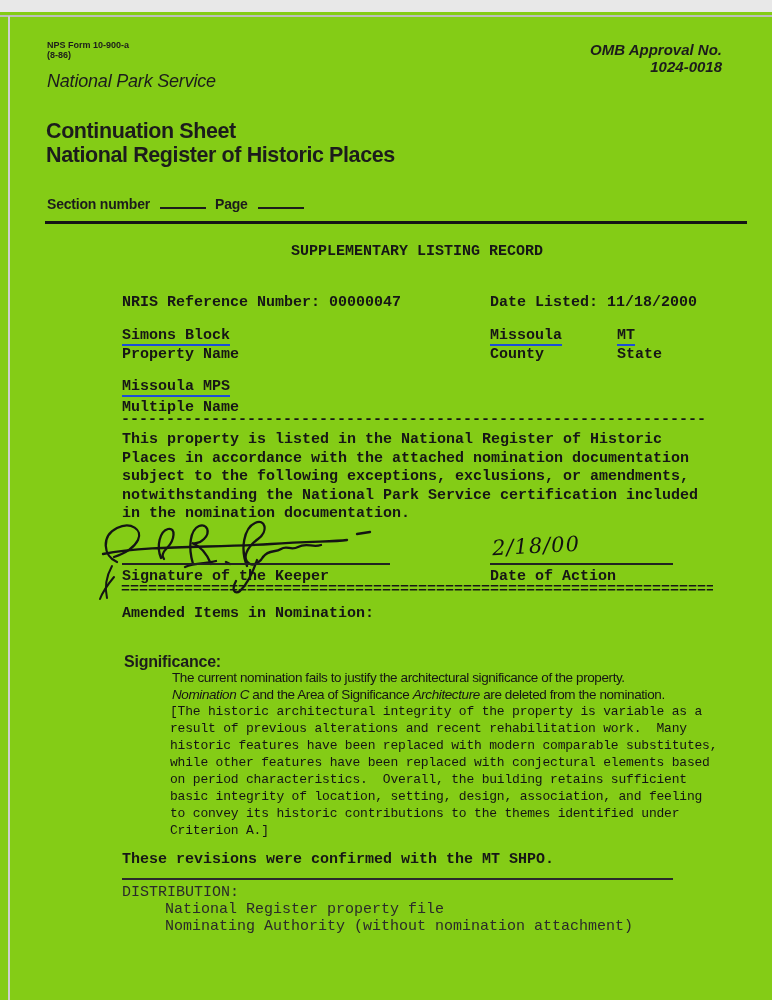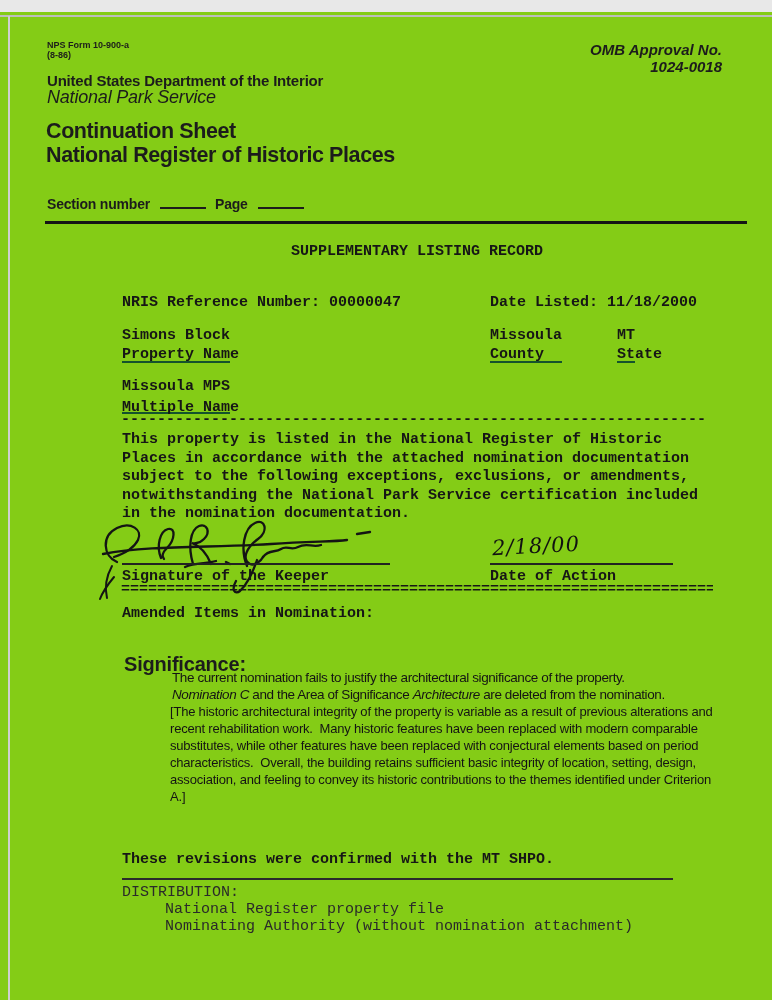--- a/index.html
+++ b/index.html
@@ -19,38 +19,38 @@
   .agency-name{font-size:15px;font-weight:bold;letter-spacing:-0.2px;}
   .bureau{font-size:18px;letter-spacing:-0.2px;font-style:italic;}
   .doc-title{left:46px;top:108px;font-size:21.5px;font-weight:bold;line-height:23.5px;letter-spacing:-0.4px;}
   .section-row{left:47px;top:184px;font-size:14px;font-weight:bold;letter-spacing:-0.2px;}
   .blank-line{display:inline-block;width:46px;height:11px;border-bottom:2px solid #1c1c1c;margin:0 9px 0 10px;}
   .rule-top{left:45px;top:209px;width:702px;height:3px;background:#151515;}
   
   .tw{font-family:"Liberation Mono","DejaVu Sans Mono",monospace;font-weight:bold;font-size:15px;color:#161616;white-space:nowrap;}
   .tw-light{font-family:"Liberation Mono","DejaVu Sans Mono",monospace;font-weight:normal;font-size:15px;color:#2a2a2a;white-space:nowrap;}
   .slr-heading{left:122px;top:231px;width:590px;text-align:center;}
-  .uline{border-bottom:2px solid #14532d;padding-bottom:17px;}
+  .uline{border-bottom:2px solid #1d4ed8;padding-bottom:0;}
   .divider{left:121px;top:399px;width:592px;overflow:hidden;}
   .equals{top:569px;}
   .statement{left:122px;top:419px;white-space:pre-line;line-height:18.5px;}
   
   .sig-svg{left:95px;top:506px;width:285px;height:84px;}
   .sig-line{left:122px;top:551px;width:268px;height:2px;background:#222;}
   .date-line{left:490px;top:551px;width:183px;height:2px;background:#222;}
   .hand-date{left:492px;top:522px;font-family:"DejaVu Serif",serif;font-style:italic;font-size:21px;color:#111;transform:rotate(-3deg);letter-spacing:1px;}
   .pen-mark{left:98px;top:551px;width:20px;height:38px;}
   .lbl-sig{left:122px;top:556px;}
   .lbl-date{left:490px;top:556px;}
   .amended{left:122px;top:593px;}
   
-  .sig-head{left:124px;top:641px;font-size:20px;font-weight:bold;letter-spacing:-0.2px;}
+  .sig-head{left:124px;top:641px;font-size:16px;font-weight:bold;letter-spacing:-0.2px;}
   .sig-summary{left:172px;top:658px;width:560px;font-size:13.5px;letter-spacing:-0.4px;line-height:16.8px;color:#141414;}
   .it{font-style:italic;}
-  .bracketed{left:170px;top:691px;width:548px;font-family:Liberation Sans, sans-serif;
+  .bracketed{left:170px;top:691px;width:548px;font-family:Liberation Mono, monospace;
     font-size:13px;letter-spacing:-0.2px;line-height:17px;color:#141414;white-space:pre-wrap;}
   
   .confirm{left:122px;top:839px;}
   .rule-bottom{left:122px;top:866px;width:551px;height:2px;background:#2b2b2b;}
   .dist-head{left:122px;top:872px;}
   .dist-item1{left:165px;top:889px;}
   .dist-item2{left:165px;top:906px;}
 </style>
 </head>
 <body>
@@ -59,21 +59,20 @@
   <div class="abs scan-top"></div>
   <div class="abs scan-left"></div>
 
   <div class="abs form-meta">
     <div>NPS Form 10-900-a</div>
     <div>(8-86)</div>
   </div>
   <div class="abs omb">OMB Approval No. 1024-0018</div>
 
   <div class="abs agency">
-    <div class="agency-name">United States Department of the Interior</div>
     <div class="bureau">National Park Service</div>
   </div>
 
   <div class="abs doc-title">
     <div>Continuation Sheet</div>
     <div>National Register of Historic Places</div>
   </div>
 
   <div class="abs section-row">
     <span>Section number</span><span class="blank-line"></span><span>Page</span><span class="blank-line"></span>

